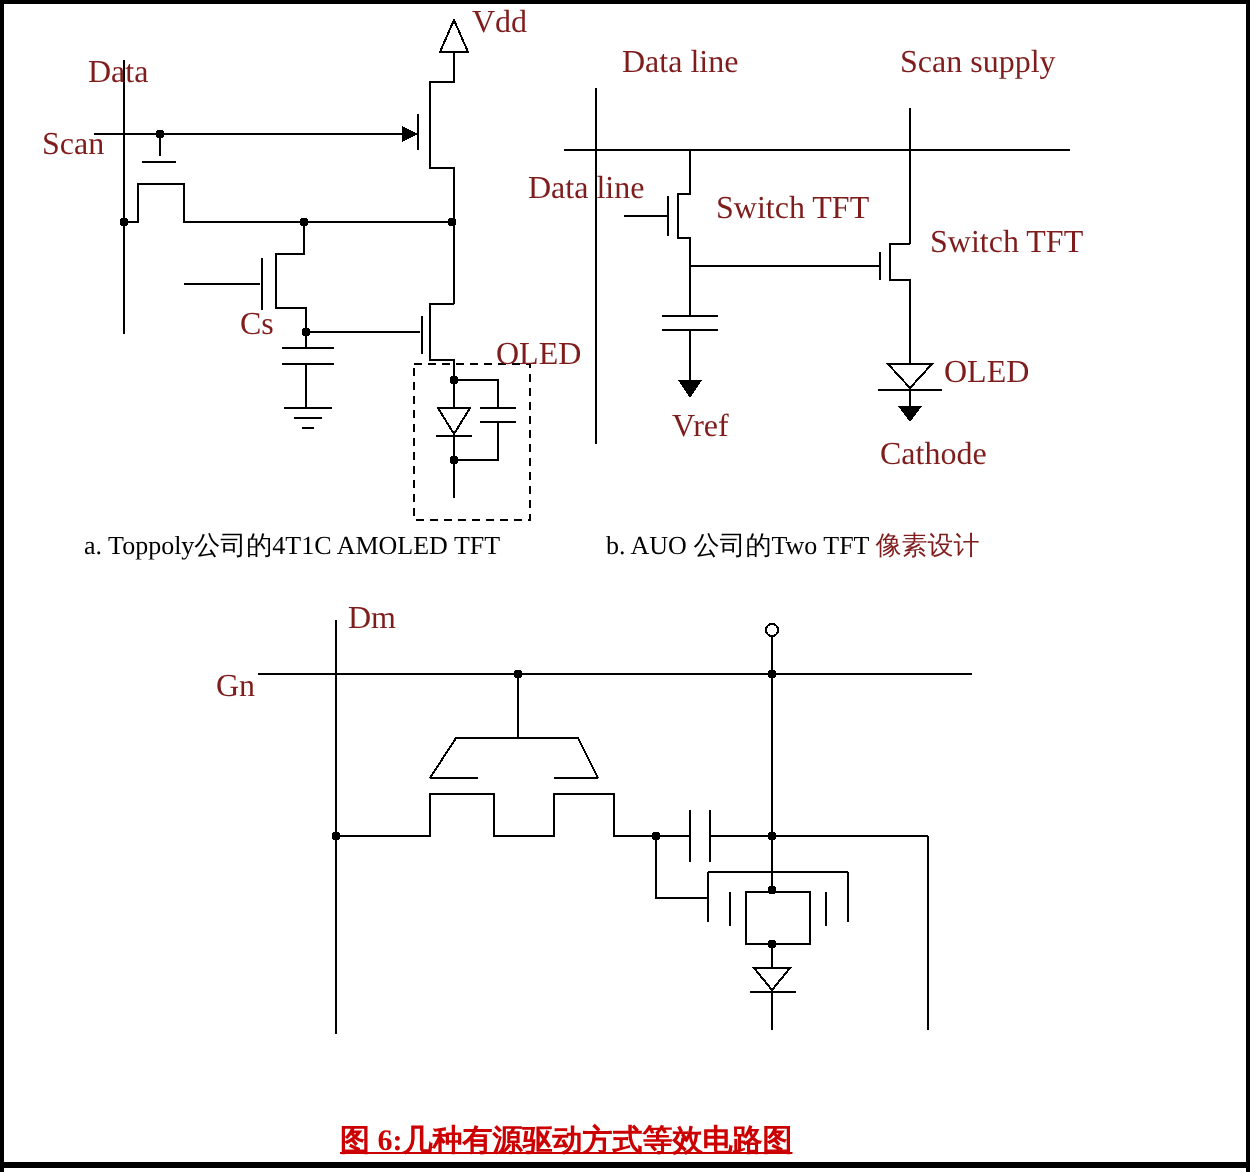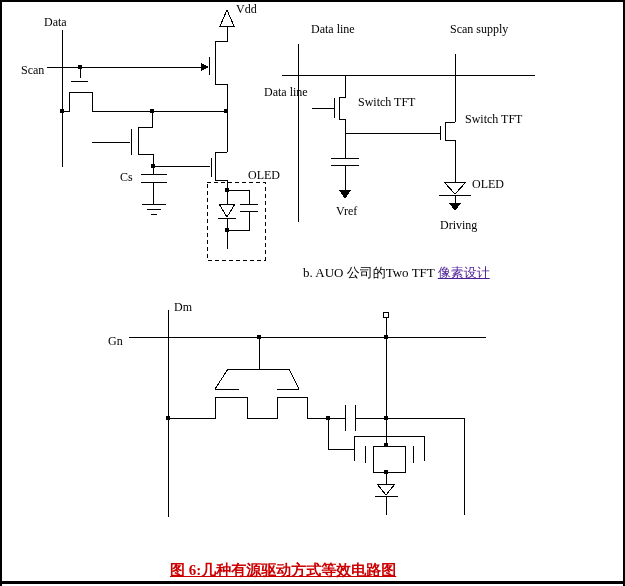--- a/index.html
+++ b/index.html
@@ -10,36 +10,35 @@
     border-left:2px solid #000;
     border-top:2px solid #000;
     border-right:2px solid #000;
     box-sizing:border-box;
     overflow:hidden;
     font-family:"Liberation Serif","DejaVu Serif",serif;
   }
   #linework{position:absolute;left:0;top:0;}
   .lbl{
     position:absolute;
-    font-size:12px;
-    color:#000000;
+    font-size:16px;
+    color:#7f1d1d;
     white-space:nowrap;
     line-height:1.1;
   }
   .caption{
     position:absolute;
     font-size:13px;
     color:#000;
     white-space:nowrap;
     line-height:1.15;
   }
   .caption-c{font-size:14px;}
   .red-ul{
-    color:#4c1d95;
-    text-decoration:underline;
+    color:#7f1d1d;
   }
   #figure-title{
     position:absolute;
     left:168px;top:559px;
     font-size:15px;
     font-weight:bold;
     color:#cc0000;
     text-decoration:underline;
     white-space:nowrap;
   }
@@ -148,38 +147,39 @@
       <path d="M411,444 V461"></path>
       <rect x="371" y="444" width="32" height="26"></rect>
       <circle cx="384" cy="470" r="2.2" fill="#000" stroke="none"></circle>
       <path d="M384,470 V482"></path>
       <polygon points="375,482 393,482 384,493" fill="#fff"></polygon>
       <path d="M373,494 H396"></path>
       <path d="M384,494 V513"></path>
     </g>
   </svg>
 
-  <span class="lbl" style="left:42px;top:14px">Data</span>
+  <span class="lbl" style="left:42px;top:26px">Data</span>
   <span class="lbl" style="left:19px;top:62px">Scan</span>
   <span class="lbl" style="left:234px;top:1px">Vdd</span>
-  <span class="lbl" style="left:118px;top:169px">Cs</span>
+  <span class="lbl" style="left:118px;top:152px">Cs</span>
   <span class="lbl" style="left:246px;top:167px">OLED</span>
 
   <span class="lbl" style="left:309px;top:21px">Data line</span>
   <span class="lbl" style="left:448px;top:21px">Scan supply</span>
   <span class="lbl" style="left:262px;top:84px">Data line</span>
   <span class="lbl" style="left:356px;top:94px">Switch TFT</span>
   <span class="lbl" style="left:463px;top:111px">Switch TFT</span>
   <span class="lbl" style="left:334px;top:203px">Vref</span>
   <span class="lbl" style="left:470px;top:176px">OLED</span>
-  <span class="lbl" style="left:438px;top:217px">Driving</span>
+  <span class="lbl" style="left:438px;top:217px">Cathode</span>
 
   <span class="lbl" style="left:172px;top:299px">Dm</span>
   <span class="lbl" style="left:106px;top:333px">Gn</span>
 
+  <span class="caption" style="left:40px;top:264px">a. Toppoly公司的4T1C AMOLED TFT</span>
 
   <span class="caption" style="left:301px;top:264px"><span>b. AUO 公司的Two TFT </span><span class="red-ul">像素设计</span></span>
 
 
   <div id="figure-title">图 6:几种有源驱动方式等效电路图</div>
 
   <div id="bottom-rule"></div>
 </div>
 
 </body></html>

